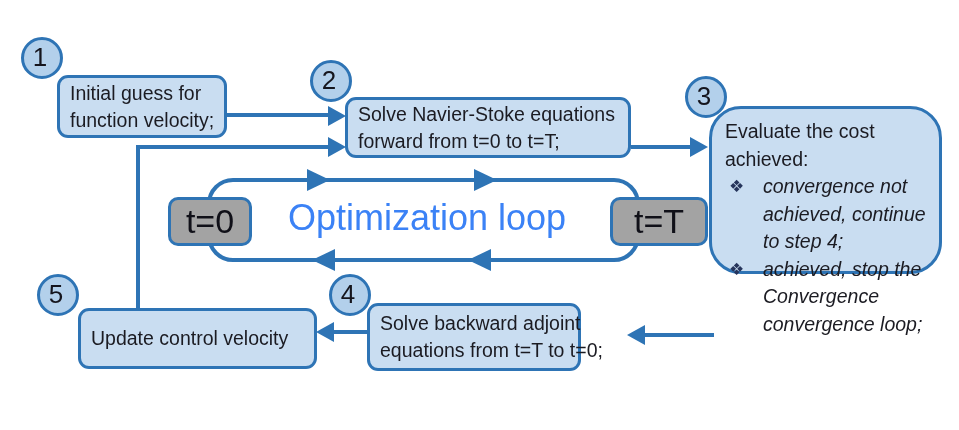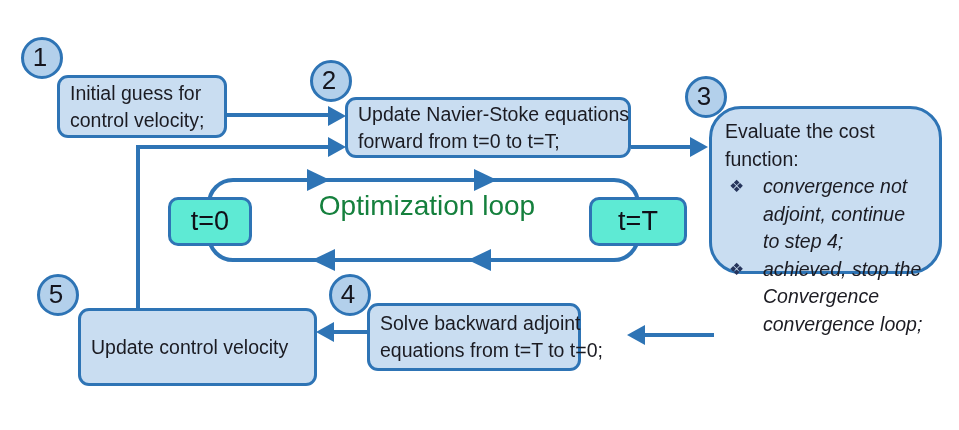--- a/index.html
+++ b/index.html
@@ -20,47 +20,47 @@
     border-radius:11px;box-sizing:border-box;z-index:3;
     display:flex;flex-direction:column;justify-content:center;
     padding:2px 10px;font-size:19.5px;line-height:27px;color:#1b1b22;
   }
   .line{white-space:nowrap;}
   #box1{left:57px;top:75px;width:170px;height:63px;}
   #box2{left:345px;top:97px;width:286px;height:61px;}
   #box3{left:709px;top:106px;width:233px;height:168px;border-radius:32px;
         justify-content:flex-start;padding:9px 8px 6px 13px;line-height:27.5px;}
   #box4{left:367px;top:303px;width:214px;height:68px;}
-  #box5{left:78px;top:308px;width:239px;height:78px;}
+  #box5{left:78px;top:308px;width:239px;height:61px;}
   #circle1{left:21px;top:37px;}
   #circle2{left:310px;top:60px;}
   #circle3{left:685px;top:76px;}
   #circle4{left:329px;top:274px;}
   #circle5{left:37px;top:274px;}
   
   .bullet{display:flex;}
   .glyph{width:34px;flex:none;padding-left:4px;color:#26355c;font-size:17px;}
   .btext{flex:1;font-style:italic;}
   
   .loop-rect{
     position:absolute;left:207px;top:178px;width:433px;height:84px;
     border:4px solid #2e74b5;border-radius:26px;box-sizing:border-box;
     background:transparent;z-index:2;
   }
   .tbox{
-    position:absolute;background:#5eead4;border:3.5px solid #2e74b5;
+    position:absolute;background:#a3a3a3;border:3.5px solid #2e74b5;
     border-radius:10px;box-sizing:border-box;z-index:4;
     display:flex;align-items:center;justify-content:center;
-    font-size:27px;color:#101018;
+    font-size:34px;color:#101018;
   }
   #t0{left:168px;top:197px;width:84px;height:49px;}
-  #tT{left:589px;top:197px;width:98px;height:49px;}
+  #tT{left:610px;top:197px;width:98px;height:49px;}
   #loop-label{
-    position:absolute;left:260px;top:190px;width:334px;text-align:center;
-    font-size:28px;color:#15803d;z-index:4;white-space:nowrap;
+    position:absolute;left:260px;top:197px;width:334px;text-align:center;
+    font-size:36px;color:#3b82f6;z-index:4;white-space:nowrap;
   }
   
   .hline,.vline{position:absolute;background:#2e74b5;z-index:2;}
   .tri{position:absolute;width:0;height:0;z-index:2;}
   .tri-r{border-top:10px solid transparent;border-bottom:10px solid transparent;border-left:18px solid #2e74b5;}
   .tri-l{border-top:10px solid transparent;border-bottom:10px solid transparent;border-right:18px solid #2e74b5;}
   .loop-tri-r{border-top:11px solid transparent;border-bottom:11px solid transparent;border-left:23px solid #2e74b5;}
   .loop-tri-l{border-top:11px solid transparent;border-bottom:11px solid transparent;border-right:23px solid #2e74b5;}
 </style>
 </head>
@@ -69,36 +69,36 @@
 <div class="canvas">
 
   <div class="circle" id="circle1">1</div>
   <div class="circle" id="circle2">2</div>
   <div class="circle" id="circle3">3</div>
   <div class="circle" id="circle4">4</div>
   <div class="circle" id="circle5">5</div>
 
   <div class="box" id="box1">
     <div class="line">Initial guess for</div>
-    <div class="line">control velocity;</div>
+    <div class="line">function velocity;</div>
   </div>
 
   <div class="box" id="box2">
-    <div class="line">Update Navier-Stoke equations</div>
+    <div class="line">Solve Navier-Stoke equations</div>
     <div class="line">forward from t=0 to t=T;</div>
   </div>
 
   <div class="box" id="box3">
     <div class="line">Evaluate the cost</div>
-    <div class="line">function:</div>
+    <div class="line">achieved:</div>
     <div class="bullet">
       <span class="glyph">❖</span>
       <span class="btext">
         <span class="line" style="display:block">convergence not</span>
-        <span class="line" style="display:block">adjoint, continue</span>
+        <span class="line" style="display:block">achieved, continue</span>
         <span class="line" style="display:block">to step 4;</span>
       </span>
     </div>
     <div class="bullet">
       <span class="glyph">❖</span>
       <span class="btext">
         <span class="line" style="display:block">achieved, stop the</span>
         <span class="line" style="display:block">Convergence</span>
         <span class="line" style="display:block">convergence loop;</span>
       </span>

